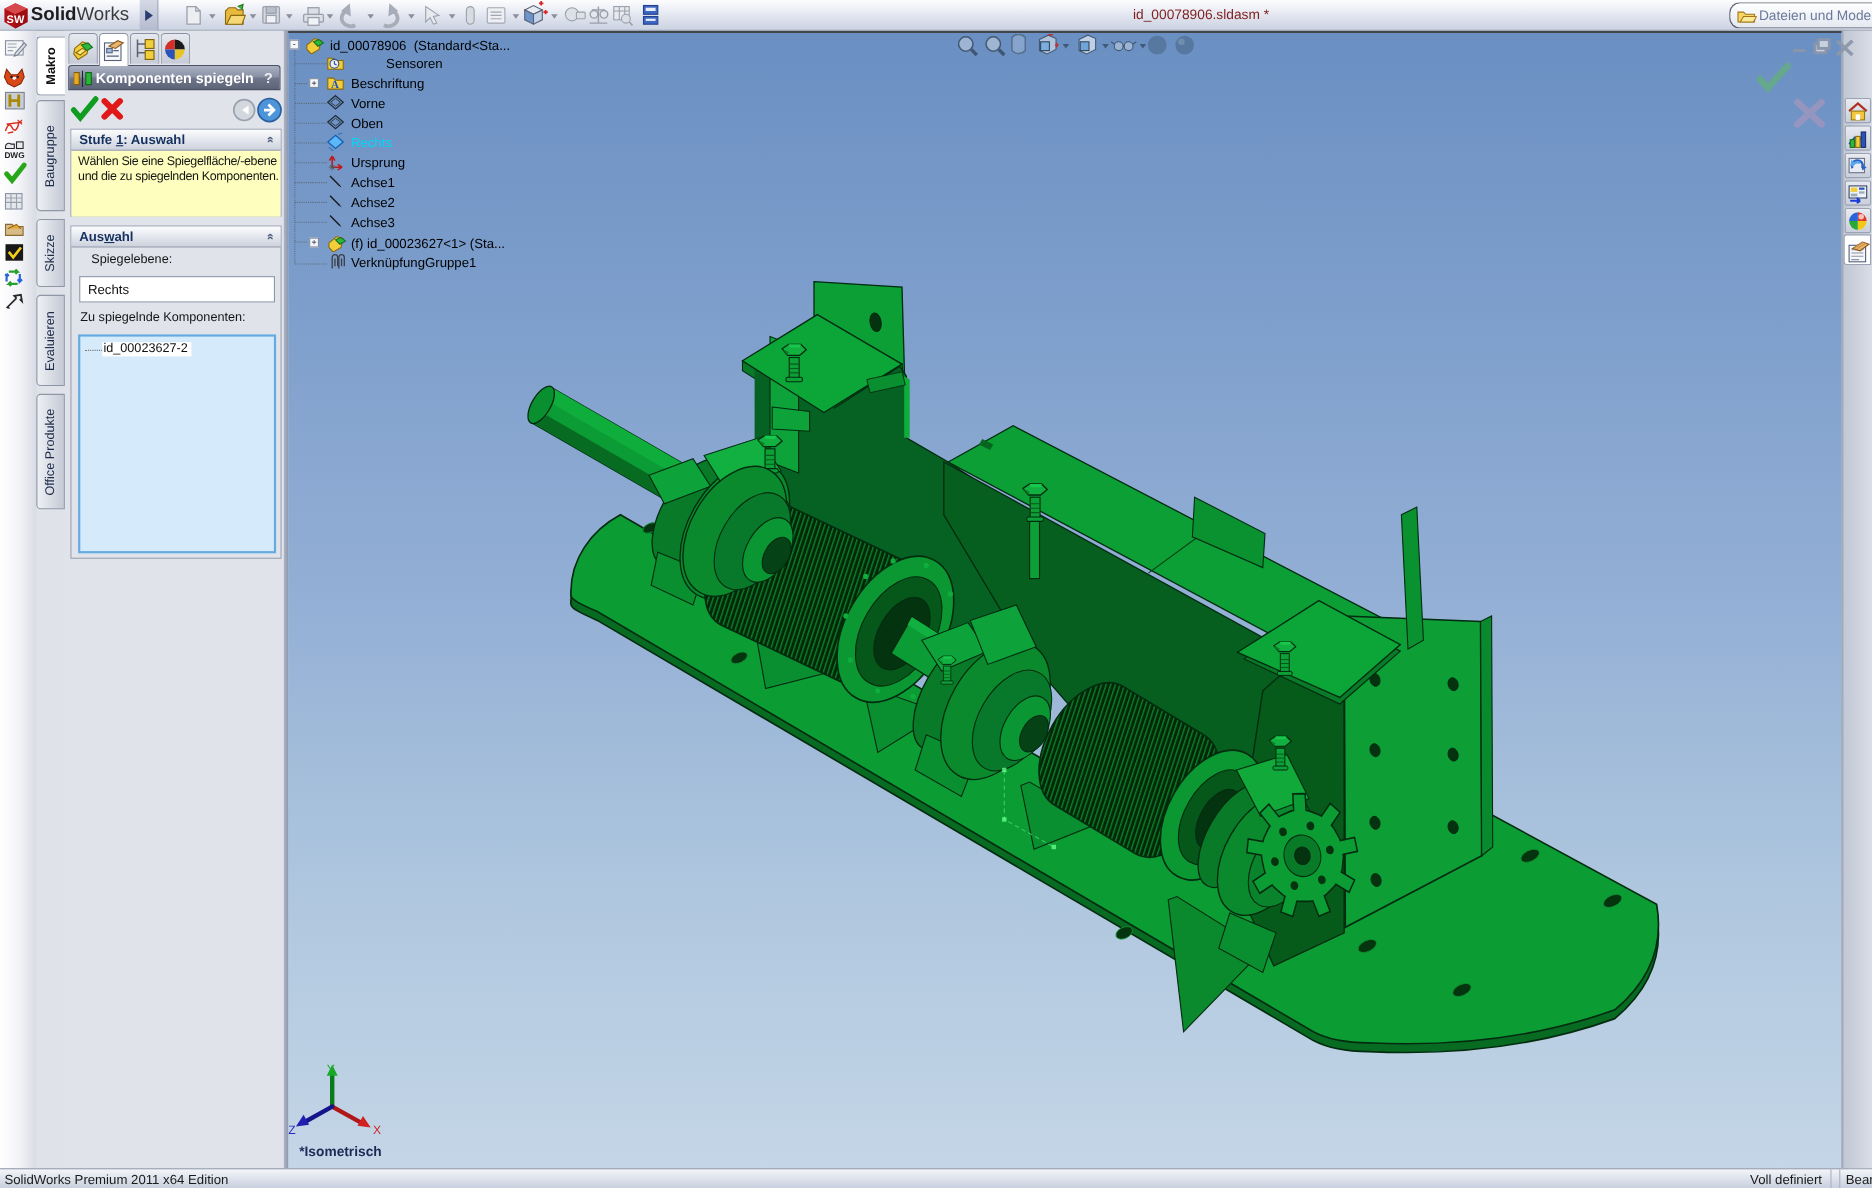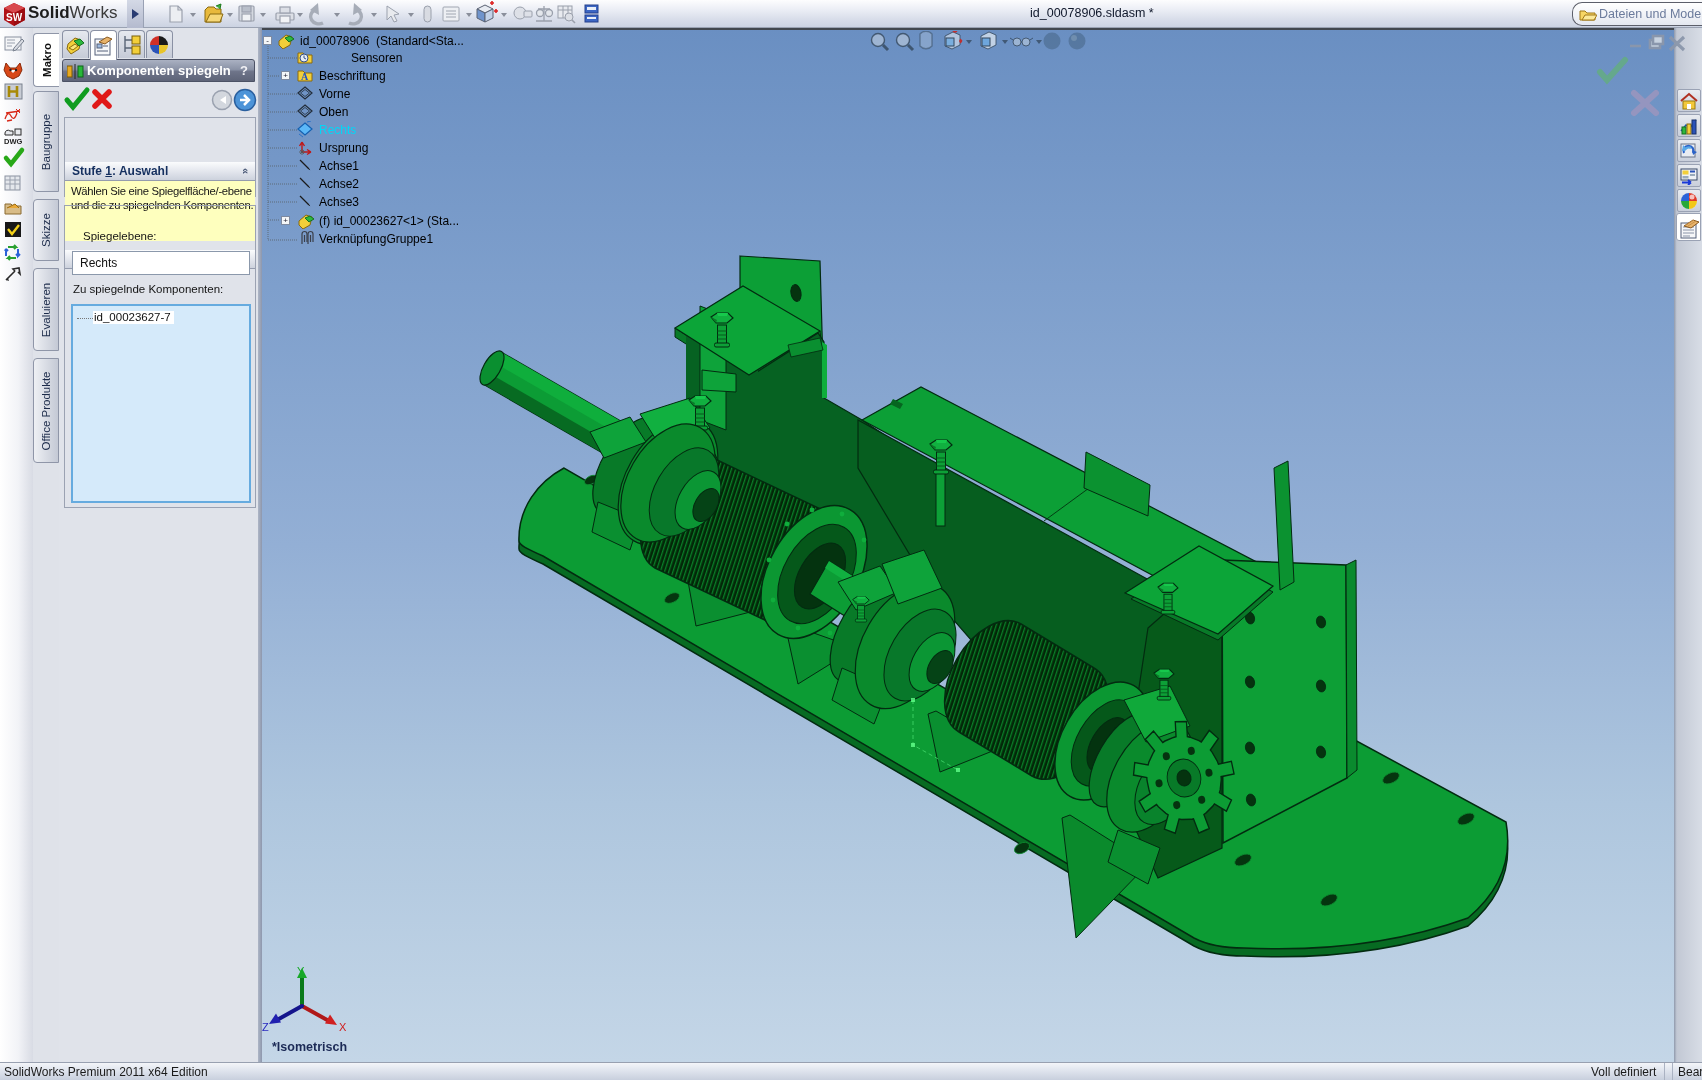--- a/index.html
+++ b/index.html
@@ -10,21 +10,21 @@
 
 #menubar { left:0; top:0; width:1702px; height:28px;
   background:linear-gradient(180deg,#fdfdfe 0%,#e9ecf4 40%,#d9deea 70%,#ccd3e2 100%);
   border-bottom:1px solid #9aa2b2; }
 #logo { left:0; top:0; width:125px; height:28px; }
 #logotext { left:28px; top:3px; font-size:17px; color:#222; letter-spacing:0px; }
 #logotext b { font-weight:bold; color:#1c1c1c; }
 #logotext span { font-weight:normal; color:#3a3a3a; }
 #menuarrow { left:127px; top:0; width:17px; height:28px; background:linear-gradient(180deg,#d4d9e6,#b4bace); border-right:1px solid #99a1b4; }
 #menuarrow:after { content:""; position:absolute; left:5px; top:9px; border-left:7px solid #2a3c72; border-top:5px solid transparent; border-bottom:5px solid transparent; }
-#title { left:1030px; top:6px; font-size:12.5px; color:#0f172a; }
+#title { left:1030px; top:6px; font-size:12.5px; color:#7f1d1d; }
 #searchbox { left:1572px; top:2px; width:130px; height:24px; background:linear-gradient(180deg,#ffffff,#e4e8f0); border:1.5px solid #5c5f6a; border-right:none; border-radius:10px 0 0 10px; }
 #searchbox .txt { position:absolute; left:26px; top:4px; font-size:12.5px; color:#6b7b9c; white-space:nowrap; }
 
 
 #statusbar { left:0; top:1062px; width:1702px; height:18px;
   background:linear-gradient(180deg,#f3f5f9 0%,#dde2ec 50%,#c8cfdd 100%);
   border-top:1px solid #98a0b0; font-size:12px; color:#1a1a1a; }
 #statusbar .lft { position:absolute; left:4px; top:2px; }
 #statusbar .r1 { position:absolute; left:1591px; top:2px; }
 #statusbar .r2 { position:absolute; left:1678px; top:2px; }
@@ -42,21 +42,21 @@
 
 #pmpanel { left:59px; top:28px; width:199px; height:1034px; background:#e0e3ea; }
 .pmtab { position:absolute; top:2px; width:27px; height:28px; border:1px solid #8a91a4; border-bottom:none; border-radius:4px 4px 0 0; background:linear-gradient(180deg,#e6e9ef,#c6cbd7); }
 .pmtab.active { background:#fff; height:30px; z-index:3; }
 #pmtitle { left:3px; top:31px; width:193px; height:23px; border-radius:3px 3px 0 0;
   background:linear-gradient(180deg,#aab1c2 0%,#8a92a6 45%,#6e7489 55%,#5e6478 100%);
   border:1px solid #4c5265; }
 #pmtitle .t { position:absolute; left:24px; top:3px; font-size:13px; font-weight:bold; color:#fff; }
 #pmtitle .q { position:absolute; right:6px; top:3px; font-size:13px; font-weight:bold; color:#f0f0f4; }
 .sect { position:absolute; left:5px; width:192px; border:1px solid #9ba2b2; }
-.secthead { height:19px; background:linear-gradient(180deg,#fbfcfd 0%,#e4e7ee 50%,#cdd2dd 100%); border-bottom:1px solid #959cae; position:relative;margin-top:44px; }
+.secthead { height:19px; background:linear-gradient(180deg,#fbfcfd 0%,#e4e7ee 50%,#cdd2dd 100%); border-bottom:1px solid #959cae; position:relative; }
 .secthead .t { position:absolute; left:7px; top:2px; font-size:12px; font-weight:bold; color:#15305f; }
 .secthead .chev { position:absolute; right:6px; top:3px; font-size:11px; color:#4a5977; font-weight:bold; transform:rotate(90deg); }
 .ylw { background:#feffbe; font-size:11.3px; color:#161616; padding:4px 0 0 6px; line-height:13.5px; letter-spacing:-0.3px; white-space:nowrap; overflow:hidden; }
 .lbl { position:absolute; font-size:11.5px; color:#141414; }
 #fld-rechts { position:absolute; left:7px; top:45px; width:178px; height:24px; background:#fff; border:1px solid #8b98ab; font-size:12px; color:#111; padding:4px 0 0 7px; }
 #listbox { position:absolute; left:6px; top:98px; width:180px; height:199px; background:#d5eafa; border:2px solid #66abdf; }
 #listbox .item { position:absolute; left:20px; top:5px; background:#fff; font-size:11.5px; color:#101010; padding:0 3px 1px 1px; }
 #listbox .dots { position:absolute; left:4px; top:12px; width:16px; border-top:1px dotted #777; }
 
 
@@ -467,21 +467,21 @@
     <div class="sect" style="top:177px;height:303px;">
       <div class="secthead">
           <div class="t">Aus<u>w</u>ahl</div>
           <div class="chev">«</div>
         </div>
       <div class="lbl" style="left:8px;top:24px;margin-left:10px;">Spiegelebene:</div>
       <div id="fld-rechts">Rechts</div>
       <div class="lbl" style="left:8px;top:77px;">Zu spiegelnde Komponenten:</div>
       <div id="listbox">
           <div class="dots"></div>
-          <div class="item">id_00023627-7</div>
+          <div class="item">id_00023627-2</div>
         </div>
     </div>
   </div>
   <div class="abs" id="splitter"></div>
 
   <div class="abs" id="ftree">
     <svg width="60" height="212" style="position:absolute;left:0;top:6px;" stroke="#5a6670" stroke-width="1" opacity="0.9">
       <path d="M6,6 v196 M6,20 h30 M6,38 h12 M6,56 h30 M6,74 h30 M6,92 h30 M6,110 h30 M6,128 h30 M6,146 h30 M6,164 h30 M6,182 h12 M6,202 h30" fill="none" stroke-dasharray="1,1"></path>
     </svg>
     <div class="trow" style="top:0px;">

